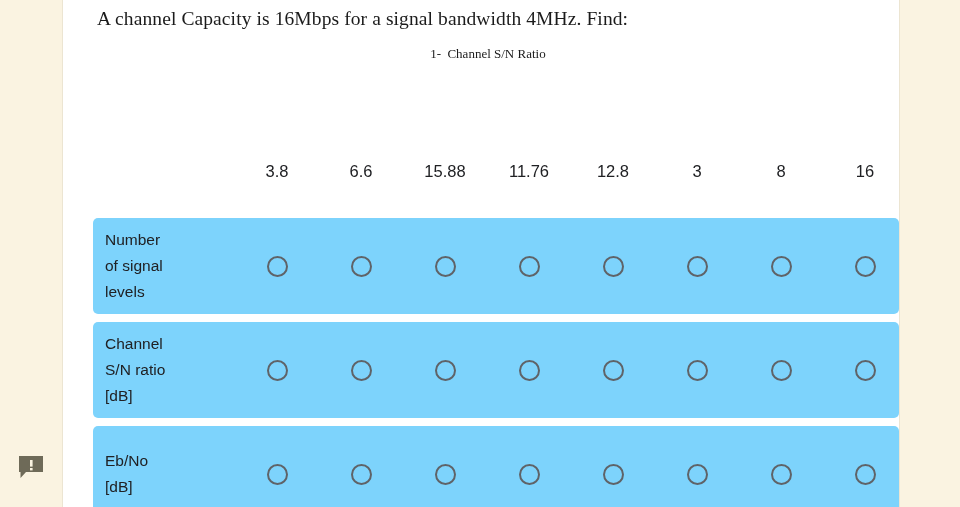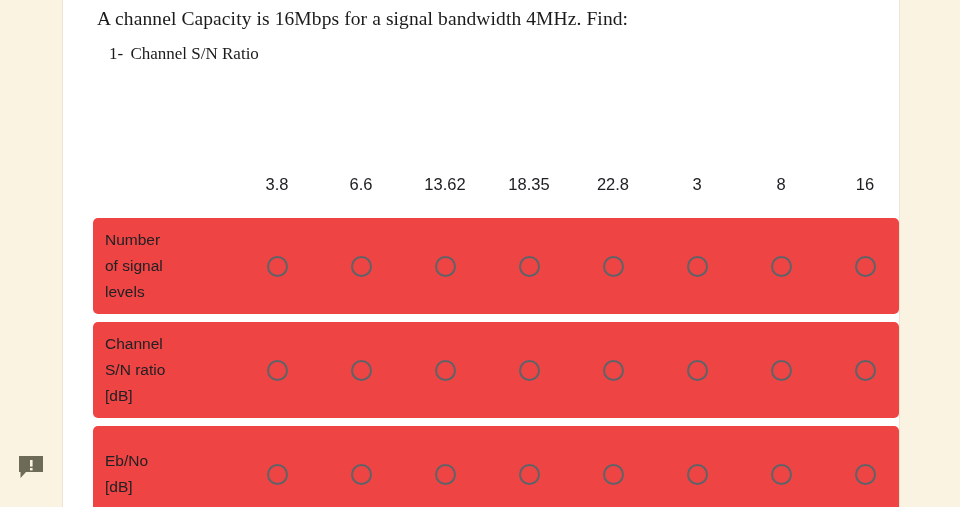--- a/index.html
+++ b/index.html
@@ -46,24 +46,25 @@
     font-size: 19.5px;
     line-height: 26px;
     letter-spacing: 0.1px;
     white-space: nowrap;
   }
   .stem-list {
     margin-top: 8px;
     padding-left: 12px;
   }
   .stem-item {
-    font-size: 17px;
+    font-size: 13px;
     line-height: 28.5px;
     white-space: nowrap;
     color: #1b1b1b;
+    text-align: center;
   }
   .stem-item .num { margin-right: 3px; }
   .mathvar {
     font-style: italic;
     font-family: "Liberation Serif", "DejaVu Serif", serif;
   }
   .mathvar sub {
     font-size: 0.68em;
     font-style: italic;
     vertical-align: -0.25em;
@@ -72,42 +73,41 @@
   
   .matrix {
     position: absolute;
     left: 30px;
     top: 162px;
     width: 806px;
   }
   .matrix-head {
     display: flex;
     height: 44px;
-    align-items: center;
   }
   .head-spacer {
     width: 142px;
     flex: 0 0 142px;
   }
   .head-cell {
     flex: 0 0 84px;
     width: 84px;
     text-align: center;
     font-size: 16.5px;
     color: #202124;
     font-family: "Liberation Sans", sans-serif;
   }
 
   .matrix-rows {
     margin-top: 12px;
   }
   .matrix-row {
     display: flex;
     align-items: center;
-    background: #ef4444;
+    background: #7dd3fc;
     border-radius: 5px;
     min-height: 96px;
     margin-bottom: 8px;
   }
   .row-label {
     width: 142px;
     flex: 0 0 142px;
     box-sizing: border-box;
     padding-left: 12px;
     font-size: 15.5px;
@@ -163,23 +163,23 @@
 
       </div>
     </div>
 
     <div class="matrix">
 
       <div class="matrix-head">
         <div class="head-spacer"></div>
         <div class="head-cell">3.8</div>
         <div class="head-cell">6.6</div>
-        <div class="head-cell">13.62</div>
-        <div class="head-cell">18.35</div>
-        <div class="head-cell">22.8</div>
+        <div class="head-cell">15.88</div>
+        <div class="head-cell">11.76</div>
+        <div class="head-cell">12.8</div>
         <div class="head-cell">3</div>
         <div class="head-cell">8</div>
         <div class="head-cell">16</div>
       </div>
 
       <div class="matrix-rows">
 
         <div class="matrix-row">
           <div class="row-label">Number<br>of signal<br>levels</div>
           <div class="opt-cell">

